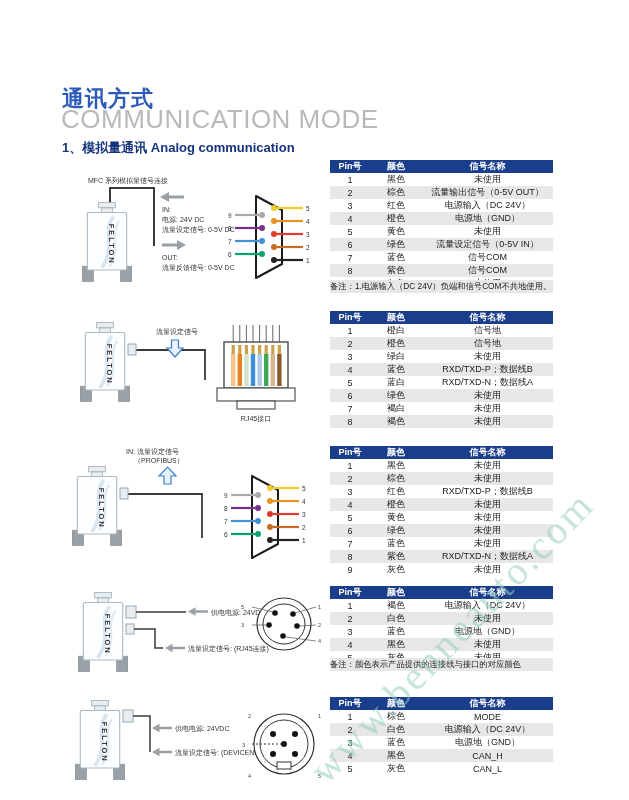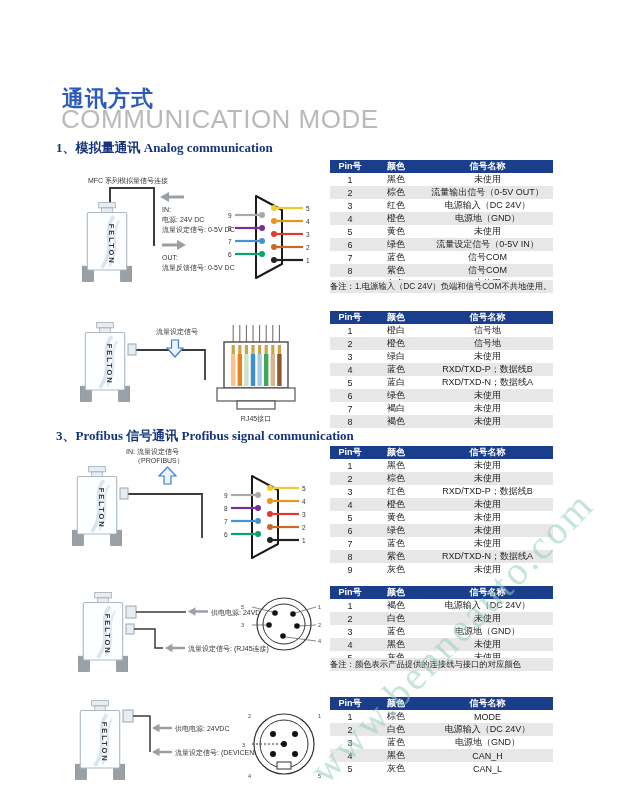--- a/index.html
+++ b/index.html
@@ -2,21 +2,21 @@
 <html><head>
 <meta charset="utf-8">
 <style>
   *{margin:0;padding:0;box-sizing:border-box}
   html,body{background:#fff}
   body{font-family:"Liberation Sans",sans-serif}
   #page{position:relative;width:629px;height:800px;background:#fff;overflow:hidden}
   .abs{position:absolute}
   .title-zh{left:62px;top:84px;font-size:22px;font-weight:bold;color:#2d5cb8;letter-spacing:1px;font-family:"Liberation Sans",sans-serif}
   .title-en{left:61px;top:104px;font-size:26px;color:#b9b9b9;font-weight:500;letter-spacing:.5px}
-  .sec-heading{left:56px;font-family:Liberation Serif, serif;font-size:13px;font-weight:bold;color:#16347e;white-space:nowrap}
+  .sec-heading{left:62px;font-family:Liberation Sans, sans-serif;font-size:13px;font-weight:bold;color:#16347e;white-space:nowrap}
   .pin-table{position:absolute;left:330px;width:223px;border-collapse:collapse;table-layout:fixed;
              font-size:9px;color:#1c1c1c;text-align:center}
   .pin-table th{background:#1b3e8c;color:#fff;font-weight:bold;height:12px;font-size:9px;padding:0}
   .pin-table td{height:12px;padding:0 1px;overflow:hidden;white-space:nowrap}
   .pin-table tbody tr:nth-child(even){background:#e7e7e7}
   .note{position:absolute;left:330px;width:223px;height:13px;background:#e7e7e7;
         font-size:8.3px;line-height:13px;color:#1c1c1c;padding-left:0;white-space:nowrap;overflow:hidden}
   svg{position:absolute;overflow:visible}
   svg text{font-family:"Liberation Sans",sans-serif;fill:#333}
   .dtext-s{font-size:7px}
@@ -273,21 +273,20 @@
           <td>未使用</td>
         </tr>
         <tr>
           <td>8</td>
           <td>褐色</td>
           <td>未使用</td>
         </tr>
       </tbody>
   </table>
 
-  <div class="abs sec-heading" style="top:427px">3、Profibus 信号通讯 Profibus signal communication</div>
 
   <svg style="left:60px;top:442px" width="272" height="126" viewBox="0 0 272 126">
     <text class="dtext-s" x="66" y="12">IN: 流量设定信号</text>
     <text class="dtext-s" x="74" y="21">（PROFIBUS）</text>
     <path d="M104 42 V34 H99 L107.5 25 L116 34 H111 V42 Z" fill="#eaf2fb" stroke="#3f7cc9" stroke-width="1.2"></path>
     <polyline points="68,52 142,52 142,96" fill="none" stroke="#3a3a3a" stroke-width="1.8"></polyline>
     <use href="#sym-device" x="12" y="24" width="50" height="80"></use>
     <rect x="60" y="46" width="8" height="11" fill="#e8edf1" stroke="#9aa8b2"></rect>
     <use href="#sym-db9" x="162" y="28" width="100" height="95"></use>
   </svg>

